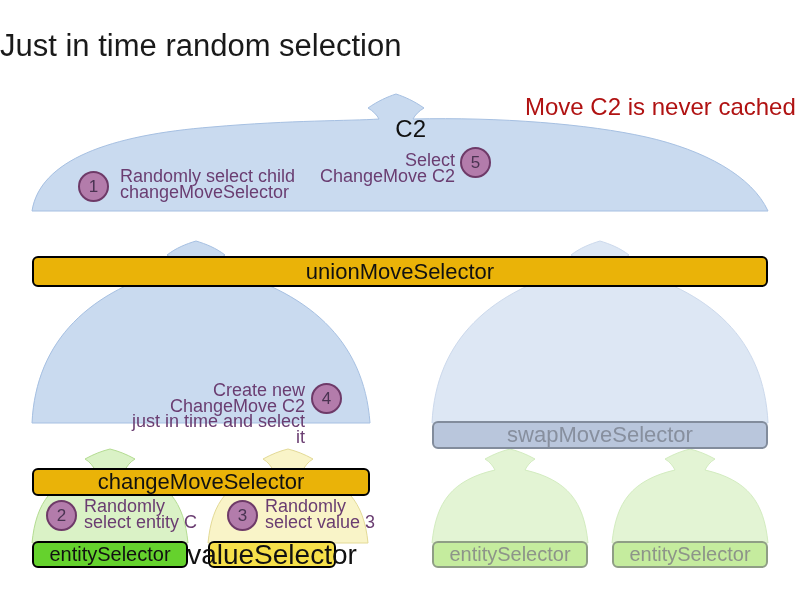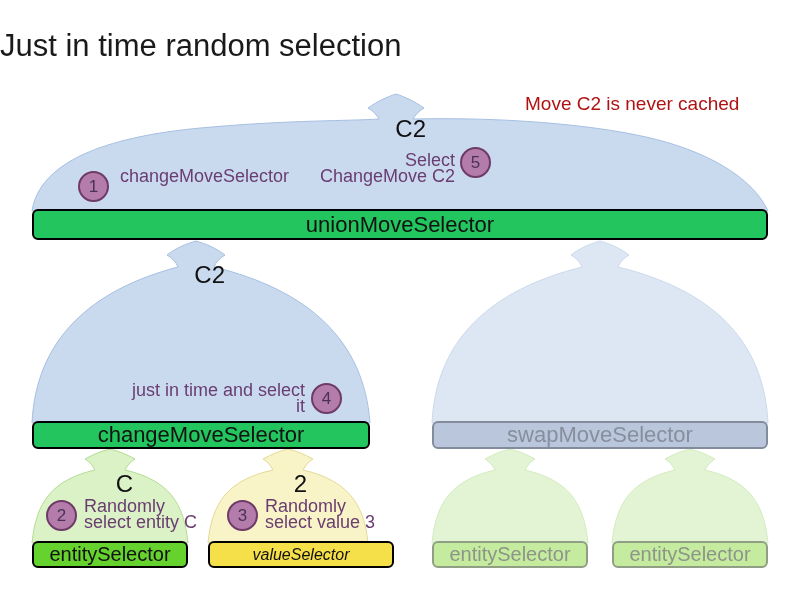--- a/index.html
+++ b/index.html
@@ -3,25 +3,25 @@
 <meta charset="utf-8">
 <style>
   html,body{margin:0;padding:0;background:#fff;}
   body{font-family:"Liberation Sans", sans-serif;}
   .stage{position:relative;width:800px;height:600px;background:#ffffff;overflow:hidden;}
   .stage svg{position:absolute;left:0;top:0;}
   .title{position:absolute;left:0;top:28px;width:800px;text-align:left;
          font-size:31px;color:#1a1a1a;}
   .subtitle{position:absolute;left:0;top:66px;width:800px;text-align:center;
          font-size:13.5px;color:#222;}
-  .note{position:absolute;left:525px;top:93px;font-size:19px;color:#b01212;white-space:nowrap;}
+  .note{position:absolute;left:525px;top:93px;font-size:24px;color:#b01212;white-space:nowrap;}
   .outlabel{position:absolute;font-size:24px;color:#111;text-align:right;}
   .bar{position:absolute;box-sizing:border-box;border:2px solid #000;border-radius:6px;
        display:flex;align-items:center;justify-content:center;color:#111;}
-  .bar.blue{background:#22c55e;}
+  .bar.blue{background:#eab308;margin-top:47px;}
   .bar.faded-blue{background:#b9c6dc;border-color:#828c9c;color:#878f9e;}
   .bar.green{background:#65d22d;}
   .bar.yellow{background:#f6e04a;}
   .bar.faded-green{background:#c5ec9e;border-color:#8f9e85;color:#8d9489;}
   .circle{position:absolute;width:31px;height:31px;border-radius:50%;
           background:#b37cab;border:2.5px solid #6e3a68;color:#4a3352;
           display:flex;align-items:center;justify-content:center;
           font-size:17px;box-sizing:border-box;}
   .ann{position:absolute;color:#6a3d71;font-size:18px;line-height:15.5px;}
   .ann.right{text-align:right;}
@@ -66,29 +66,31 @@
   <div class="title">Just in time random selection</div>
   <div class="note">Move C2 is never cached</div>
 
   <div class="outlabel" style="left:376px;top:115px;width:50px;">C2</div>
   <div class="outlabel" style="left:175px;top:261px;width:50px;">C2</div>
   <div class="outlabel" style="left:85px;top:470px;width:48px;">C</div>
   <div class="outlabel" style="left:259px;top:470px;width:48px;">2</div>
 
   <div class="circle" style="left:78px;top:171px;">1</div>
   <div class="ann" style="left:120px;top:169px;">
+    <div>Randomly select child</div>
     <div>changeMoveSelector</div>
   </div>
 
   <div class="ann right" style="left:300px;top:153px;width:155px;">
     <div>Select ChangeMove C2</div>
   </div>
   <div class="circle" style="left:460px;top:147px;">5</div>
 
   <div class="ann right" style="left:120px;top:383px;width:185px;">
+    <div>Create new ChangeMove C2</div>
     <div>just in time and select it</div>
   </div>
   <div class="circle" style="left:311px;top:383px;">4</div>
 
   <div class="circle" style="left:46px;top:500px;">2</div>
   <div class="ann" style="left:84px;top:499px;">
     <div>Randomly</div>
     <div>select entity C</div>
   </div>
 
@@ -99,19 +101,19 @@
   </div>
 
   <div class="bar blue" style="left:32px;top:209px;width:736px;height:31px;font-size:22px;">unionMoveSelector</div>
 
   <div class="bar blue" style="left:32px;top:421px;width:338px;height:28px;font-size:22px;">changeMoveSelector</div>
 
   <div class="bar faded-blue" style="left:432px;top:421px;width:336px;height:28px;font-size:22px;">swapMoveSelector</div>
 
   <div class="bar green" style="left:32px;top:541px;width:156px;height:27px;font-size:20px;">entitySelector</div>
 
-  <div class="bar yellow" style="left:208px;top:541px;width:186px;height:27px;font-size:16px;font-style:italic;">valueSelector</div>
+  <div class="bar yellow" style="left:208px;top:541px;width:128px;height:27px;font-size:28px;">valueSelector</div>
 
   <div class="bar faded-green" style="left:432px;top:541px;width:156px;height:27px;font-size:20px;">entitySelector</div>
 
   <div class="bar faded-green" style="left:612px;top:541px;width:156px;height:27px;font-size:20px;">entitySelector</div>
 
 </div>
 
 </body></html>

